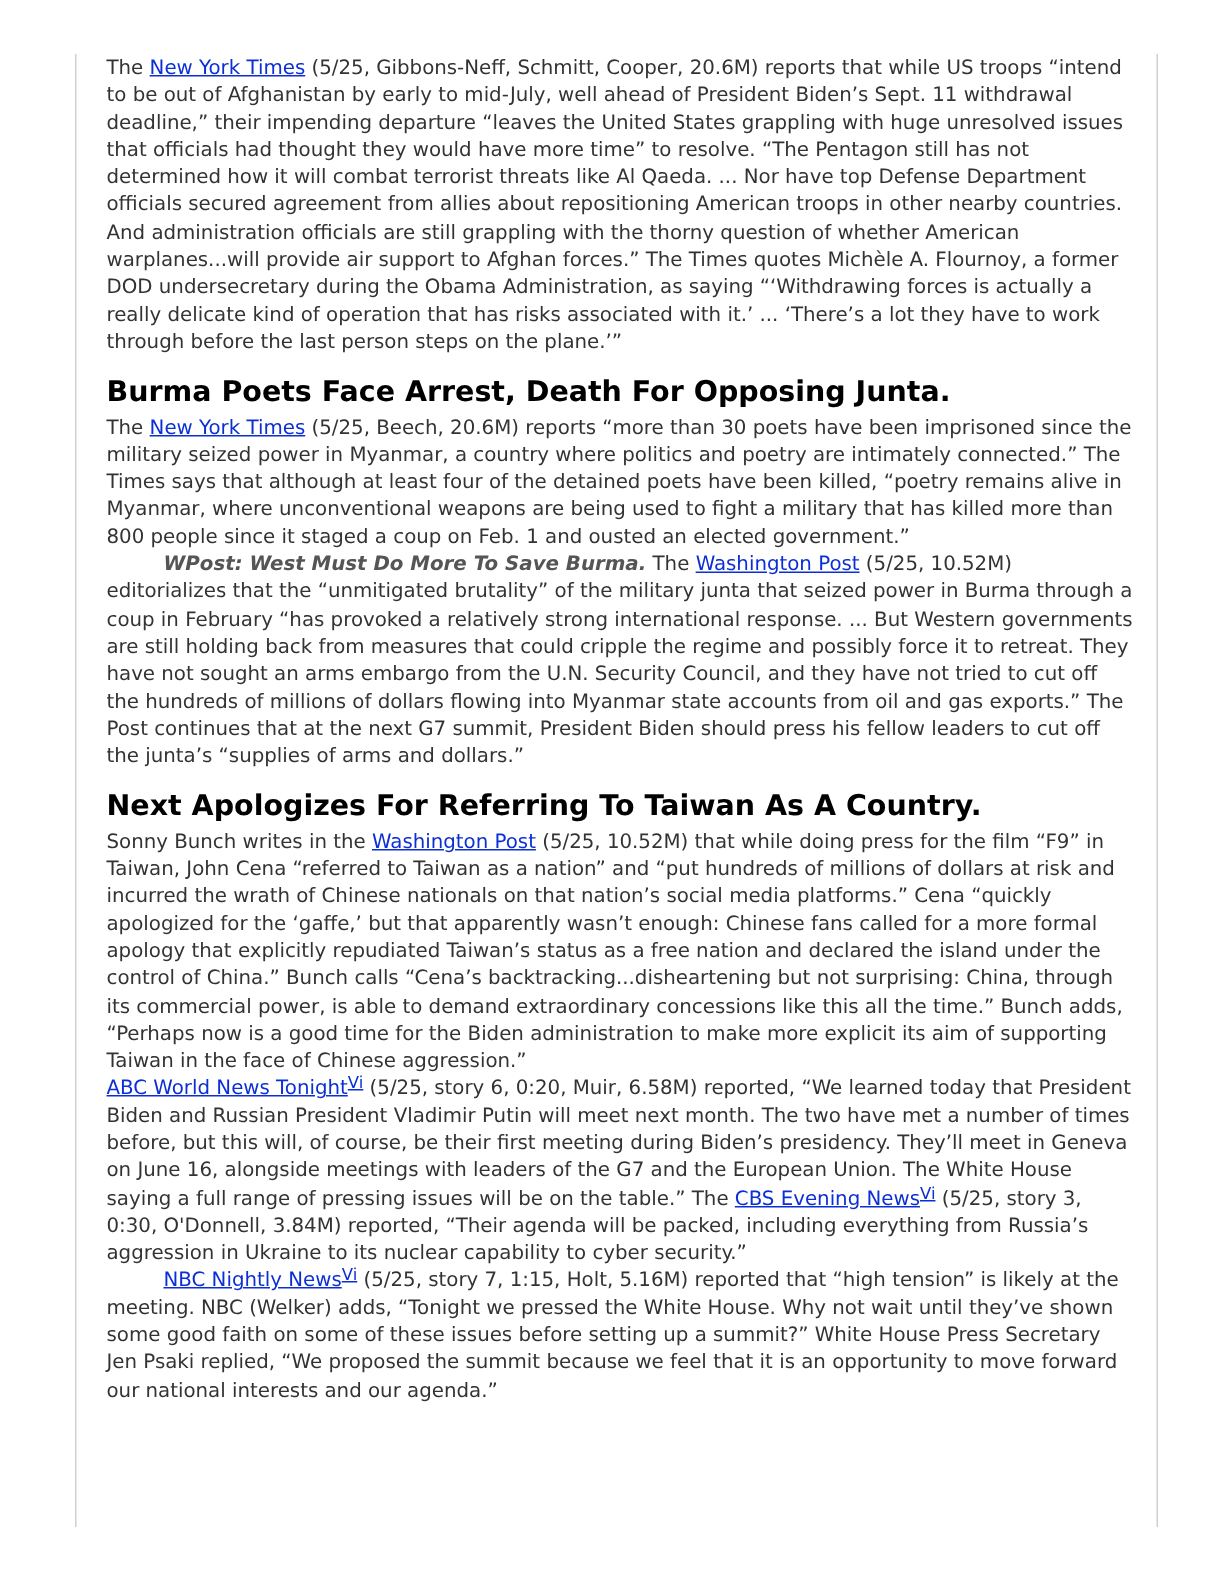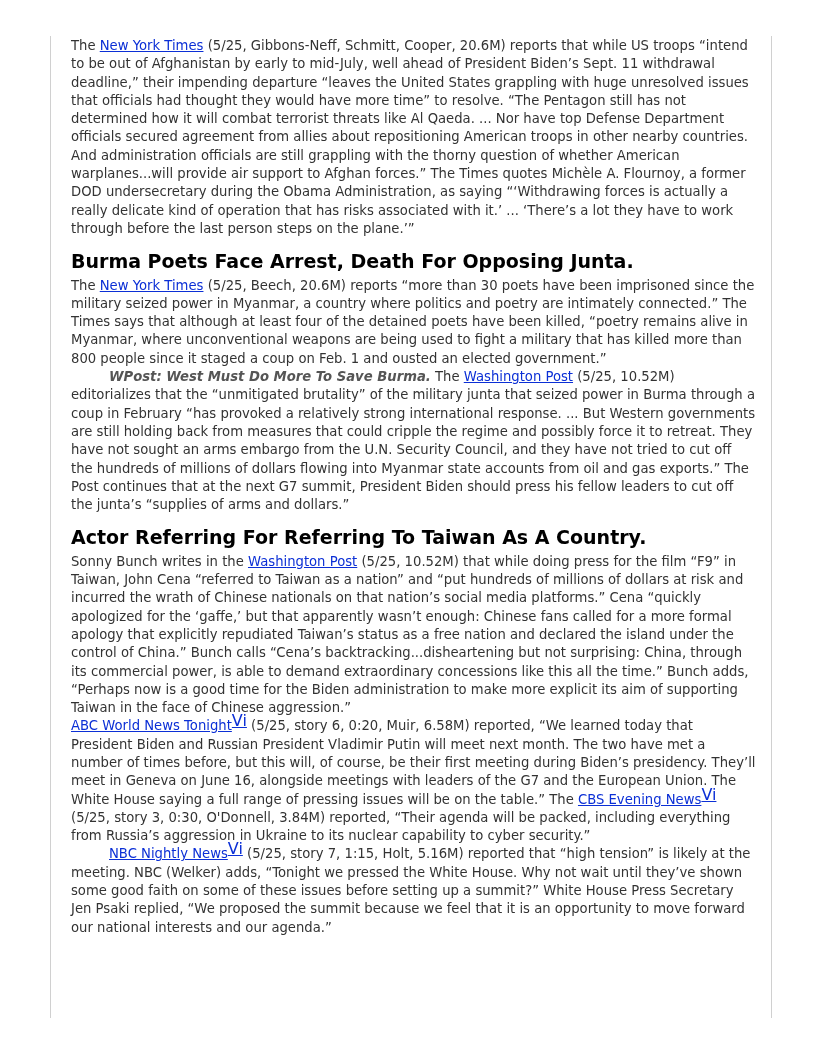--- a/index.html
+++ b/index.html
@@ -24,35 +24,35 @@
   p { margin: 0; }
   .indent { text-indent: 38px; }
   h3 {
     margin: 14px 0 6px 0;
     font-size: 19px;
     line-height: 18.3px;
     font-weight: bold;
     color: #000000;
   }
   a { color: #1a0dab; color: #0b2fd6; text-decoration: underline; }
-  .sup { font-size: 16px; vertical-align: 4px; line-height: 0; }
+  .sup { font-size: 11px; vertical-align: 4px; line-height: 0; }
   .subhead { font-weight: bold; font-style: italic; color: #555555; }
 </style>
 </head>
 <body>
 
 <div class="page">
   <div class="content">
 
     <p><span>The </span><a href="#">New York Times</a><span> (5/25, Gibbons-Neff, Schmitt, Cooper, 20.6M) reports that while US troops “intend to be out of Afghanistan by early to mid-July, well ahead of President Biden’s Sept. 11 withdrawal deadline,” their impending departure “leaves the United States grappling with huge unresolved issues that officials had thought they would have more time” to resolve. “The Pentagon still has not determined how it will combat terrorist threats like Al Qaeda. ... Nor have top Defense Department officials secured agreement from allies about repositioning American troops in other nearby countries. And administration officials are still grappling with the thorny question of whether American warplanes...will provide air support to Afghan forces.” The Times quotes Michèle A. Flournoy, a former DOD undersecretary during the Obama Administration, as saying “‘Withdrawing forces is actually a really delicate kind of operation that has risks associated with it.’ ... ‘There’s a lot they have to work through before the last person steps on the plane.’”</span></p>
 
     <h3>Burma Poets Face Arrest, Death For Opposing Junta.</h3>
     <p><span>The </span><a href="#">New York Times</a><span> (5/25, Beech, 20.6M) reports “more than 30 poets have been imprisoned since the military seized power in Myanmar, a country where politics and poetry are intimately connected.” The Times says that although at least four of the detained poets have been killed, “poetry remains alive in Myanmar, where unconventional weapons are being used to fight a military that has killed more than 800 people since it staged a coup on Feb. 1 and ousted an elected government.”</span></p>
     <p class="indent"><span class="subhead">WPost: West Must Do More To Save Burma.</span><span> The </span><a href="#">Washington Post</a><span> (5/25, 10.52M) editorializes that the “unmitigated brutality” of the military junta that seized power in Burma through a coup in February “has provoked a relatively strong international response. ... But Western governments are still holding back from measures that could cripple the regime and possibly force it to retreat. They have not sought an arms embargo from the U.N. Security Council, and they have not tried to cut off the hundreds of millions of dollars flowing into Myanmar state accounts from oil and gas exports.” The Post continues that at the next G7 summit, President Biden should press his fellow leaders to cut off the junta’s “supplies of arms and dollars.”</span></p>
 
-    <h3>Actor Referring For Referring To Taiwan As A Country.</h3>
+    <h3>Next Apologizes For Referring To Taiwan As A Country.</h3>
     <p><span>Sonny Bunch writes in the </span><a href="#">Washington Post</a><span> (5/25, 10.52M) that while doing press for the film “F9” in Taiwan, John Cena “referred to Taiwan as a nation” and “put hundreds of millions of dollars at risk and incurred the wrath of Chinese nationals on that nation’s social media platforms.” Cena “quickly apologized for the ‘gaffe,’ but that apparently wasn’t enough: Chinese fans called for a more formal apology that explicitly repudiated Taiwan’s status as a free nation and declared the island under the control of China.” Bunch calls “Cena’s backtracking...disheartening but not surprising: China, through its commercial power, is able to demand extraordinary concessions like this all the time.” Bunch adds, “Perhaps now is a good time for the Biden administration to make more explicit its aim of supporting Taiwan in the face of Chinese aggression.”</span></p>
 
     <p><a href="#">ABC World News Tonight</a><a href="#" class="sup">Vi</a><span>  (5/25, story 6, 0:20, Muir, 6.58M) reported, “We learned today that President Biden and Russian President Vladimir Putin will meet next month. The two have met a number of times before, but this will, of course, be their first meeting during Biden’s presidency. They’ll meet in Geneva on June 16, alongside meetings with leaders of the G7 and the European Union. The White House saying a full range of pressing issues will be on the table.” The </span><a href="#">CBS Evening News</a><a href="#" class="sup">Vi</a><span>  (5/25, story 3, 0:30, O'Donnell, 3.84M) reported, “Their agenda will be packed, including everything from Russia’s aggression in Ukraine to its nuclear capability to cyber security.”</span></p>
     <p class="indent"><a href="#">NBC Nightly News</a><a href="#" class="sup">Vi</a><span>  (5/25, story 7, 1:15, Holt, 5.16M) reported that “high tension” is likely at the meeting. NBC (Welker) adds, “Tonight we pressed the White House. Why not wait until they’ve shown some good faith on some of these issues before setting up a summit?” White House Press Secretary Jen Psaki replied, “We proposed the summit because we feel that it is an opportunity to move forward our national interests and our agenda.”</span></p>
 
   </div>
 </div>
 
 </body></html>

